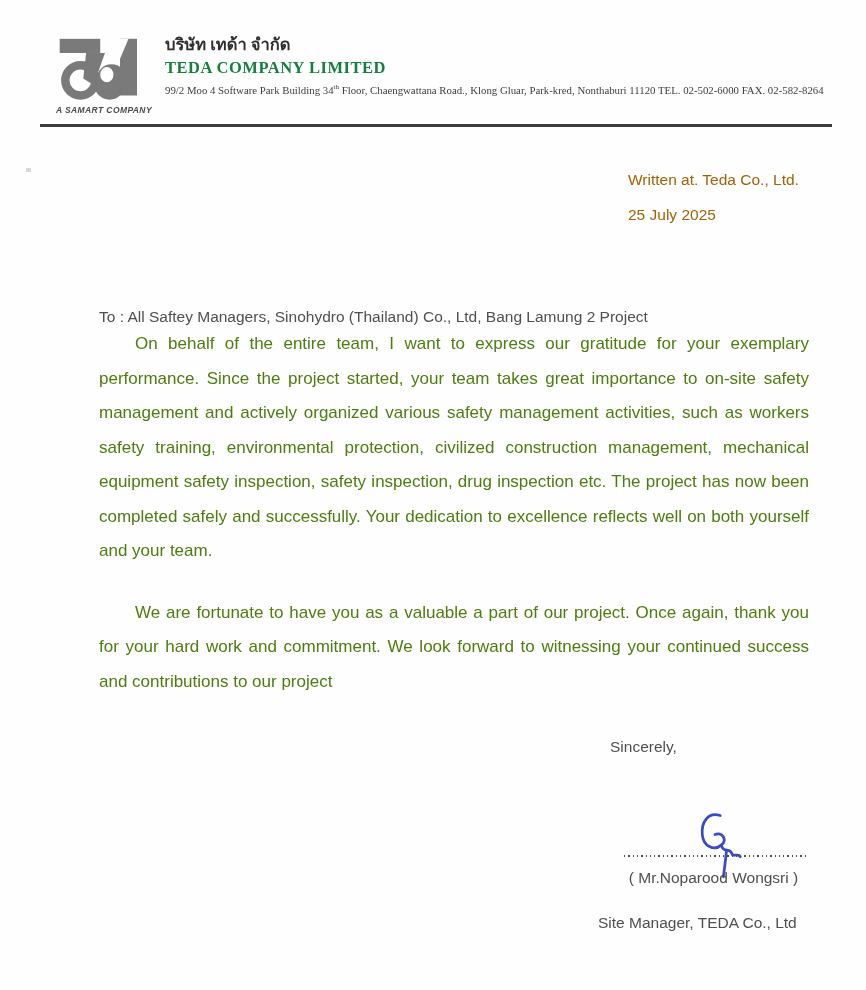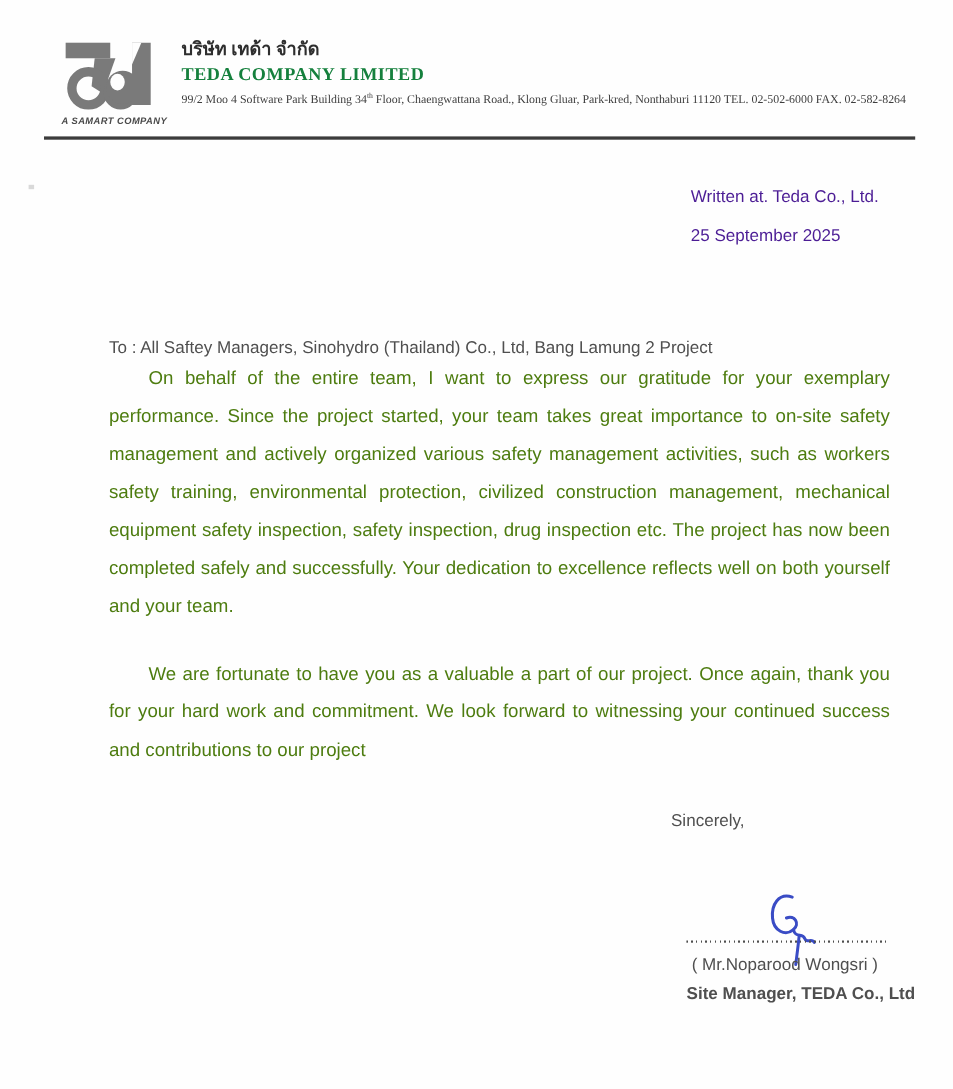--- a/index.html
+++ b/index.html
@@ -46,21 +46,21 @@
     width: 792px; height: 2.5px; background: #3c3c3c;
   }
   .speck {
     position: absolute; left: 26px; top: 168px;
     width: 5px; height: 4px; background: #d9d9d9;
   }
 
   
   .written-block {
     position: absolute; left: 628px; top: 162px;
-    font-size: 15.5px; color: #4c1d95; line-height: 35px;
+    font-size: 15.5px; color: #a16207; line-height: 35px;
   }
 
   
   .subject-line, .to-line {
     position: absolute; left: 99px;
     font-size: 15.5px; color: #4f4f4f; white-space: nowrap;
   }
   .subject-line { top: 281px; }
   .to-line { top: 308px; }
 
@@ -82,21 +82,21 @@
     width: 234px; height: 210px;
     font-size: 15.5px; color: #4f4f4f;
   }
   .sincerely { position: absolute; top: 0; left: 12px; right: 0; text-align: left; }
   .signature-svg { position: absolute; left: 80px; top: 68px; width: 76px; height: 74px; }
   .dotted {
     position: absolute; left: 26px; top: 117px; width: 185px; height: 2px;
     background: repeating-linear-gradient(to right, #4e4e4e 0 1.3px, transparent 1.3px 4.3px);
   }
   .signer-name  { position: absolute; top: 131px; left: 0; right: 3px; text-align: center; white-space: nowrap; }
-  .signer-title { position: absolute; top: 157px; left: 0; right: 0; text-align: right; white-space: nowrap; font-weight: bold; }
+  .signer-title { position: absolute; top: 176px; left: 0; right: 0; text-align: left; white-space: nowrap; }
 </style>
 </head>
 <body>
 
 <div class="page">
 
   <div class="logo-block">
     <svg class="logo-svg" viewBox="0 0 100 70" aria-hidden="true">
 
       <rect x="3" y="3" width="43" height="15" fill="#7a7a7a"></rect>
@@ -120,21 +120,21 @@
     <div class="company-name-th">บริษัท เทด้า จำกัด</div>
     <div class="company-name-en">TEDA COMPANY LIMITED</div>
     <div class="addr-en"><span>99/2 Moo 4 Software Park Building 34</span><sup>th</sup><span> Floor, Chaengwattana Road., Klong Gluar, Park-kred,  Nonthaburi  11120  TEL. 02-502-6000 FAX. 02-582-8264</span></div>
   </div>
 
   <div class="rule"></div>
   <div class="speck"></div>
 
   <div class="written-block">
     <div>Written at. Teda Co., Ltd.</div>
-    <div>25 September 2025</div>
+    <div>25 July 2025</div>
   </div>
 
   <div class="to-line">To : All Saftey Managers, Sinohydro (Thailand) Co., Ltd, Bang Lamung 2 Project</div>
 
   <div class="body-text">
     <p>On behalf of the entire team, I want to express our gratitude for your exemplary performance. Since the project started, your team takes great importance to on-site safety management and actively organized various safety management activities, such as workers safety training, environmental protection, civilized construction management, mechanical equipment safety inspection, safety inspection, drug inspection etc. The project has now been completed safely and successfully. Your dedication to excellence reflects well on both yourself and your team.</p>
     <p>We are fortunate to have you as a valuable a part of our project. Once again, thank you for your hard work and commitment. We look forward to witnessing your continued success and contributions to our project</p>
   </div>
 
   <div class="closing">

